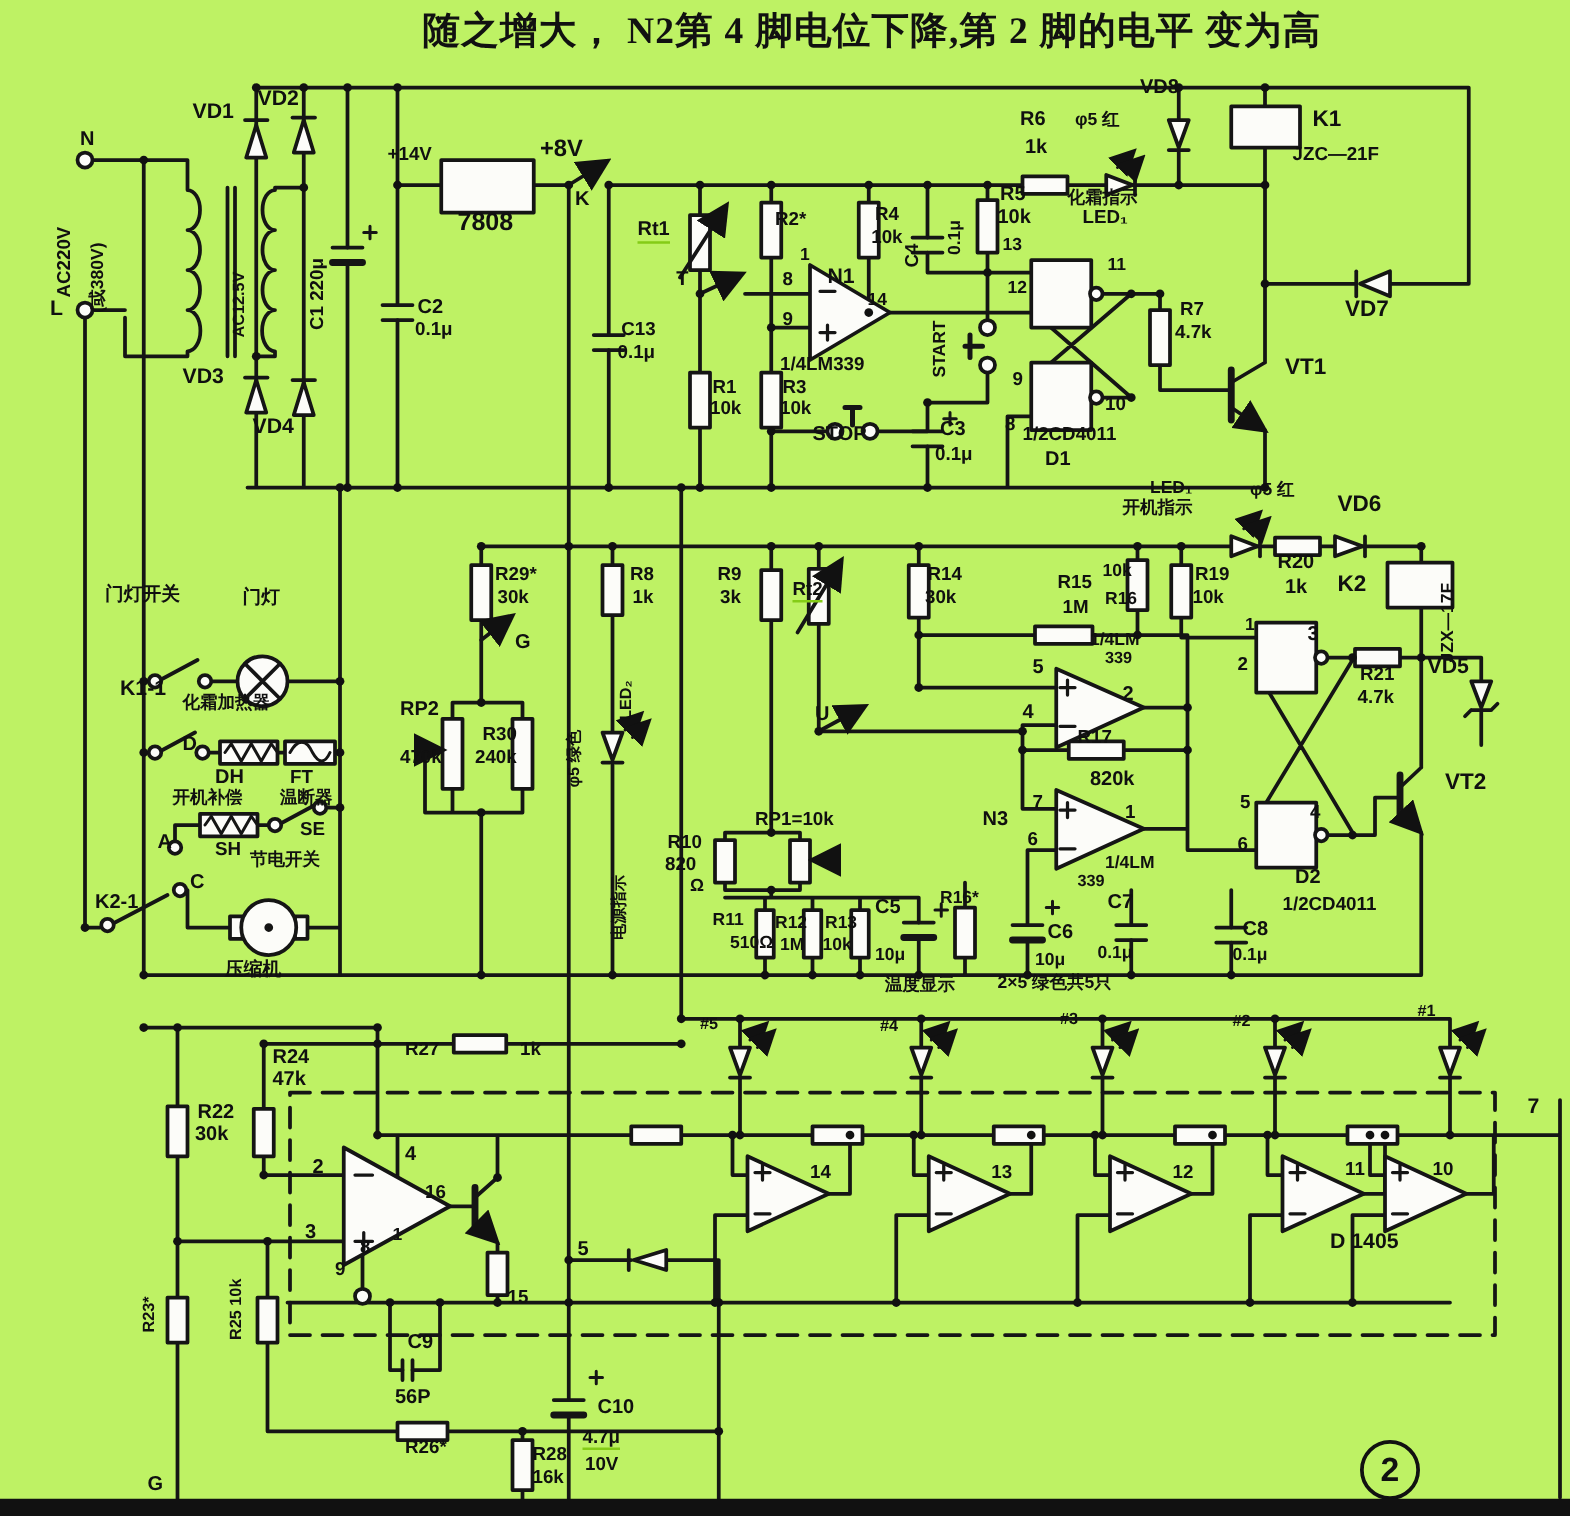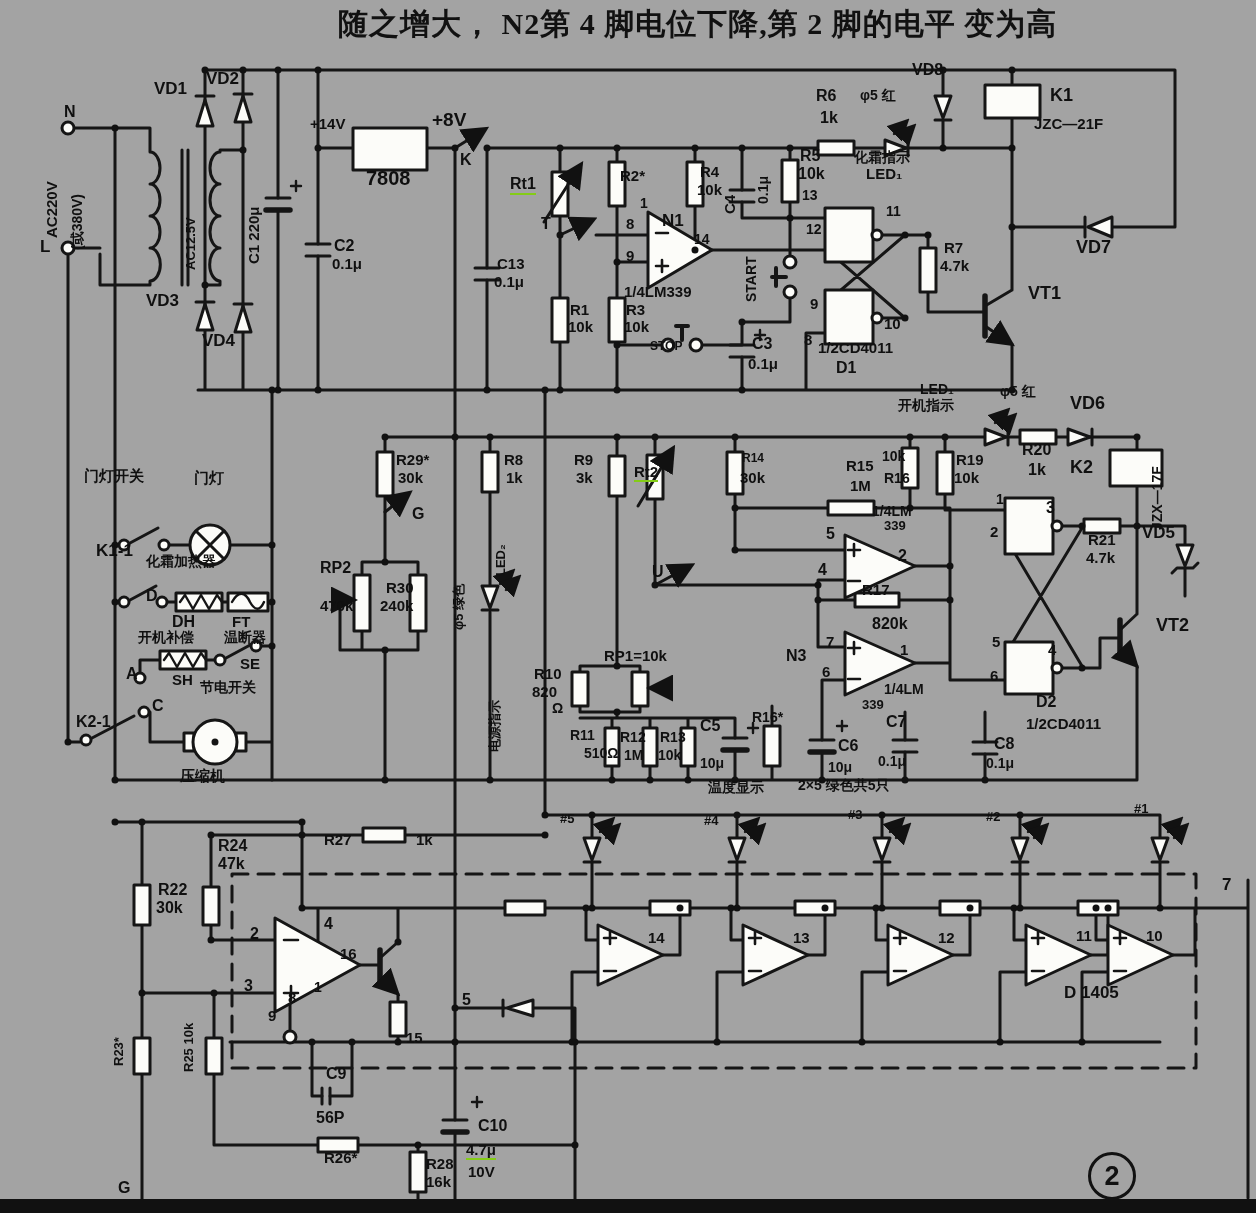--- a/index.html
+++ b/index.html
@@ -1,16 +1,16 @@
 <!DOCTYPE html>
 <html><head>
 <meta charset="utf-8">
 <style>
   html,body{margin:0;padding:0;background:#e8e8e4;}
-  #stage{position:relative;width:1256px;height:1213px;background:#a3a3a3;overflow:hidden;
+  #stage{position:relative;width:1256px;height:1213px;background:#bef264;overflow:hidden;
          font-family:"Liberation Sans",sans-serif;color:#111;}
   #title{position:absolute;left:338px;top:4px;width:920px;font-size:30px;font-weight:700;
          letter-spacing:1px;white-space:nowrap;font-family:"Liberation Serif","DejaVu Serif",serif;}
   .lbl{position:absolute;font-weight:700;line-height:1;white-space:nowrap;color:#101010;}
   .lbl.u{border-bottom:2px solid #84cc16;padding-bottom:1px;}
   .lbl.v{transform:rotate(-90deg);transform-origin:0 0;}
   #badge{position:absolute;left:1088px;top:1152px;width:42px;height:42px;border:3.5px solid #111;
          border-radius:50%;text-align:center;line-height:42px;font-size:27px;font-weight:700;}
   svg{position:absolute;left:0;top:0;}
   #botbar{position:absolute;left:0;top:1199px;width:1256px;height:14px;background:#111;}
@@ -456,21 +456,21 @@
       <span class="lbl" style="left: 640px; top: 196px; font-size: 14px;">1</span>
       <span class="lbl" style="left: 626px; top: 302px; font-size: 15px;">R3</span>
       <span class="lbl" style="left: 624px; top: 319px; font-size: 15px;">10k</span>
       <span class="lbl" style="left: 700px; top: 164px; font-size: 15px;">R4</span>
       <span class="lbl" style="left: 697px; top: 182px; font-size: 15px;">10k</span>
       <span class="lbl" style="left: 662px; top: 212px; font-size: 17px;">N1</span>
       <span class="lbl" style="left: 626px; top: 216px; font-size: 15px;">8</span>
       <span class="lbl" style="left: 626px; top: 248px; font-size: 15px;">9</span>
       <span class="lbl" style="left: 694px; top: 232px; font-size: 14px;">14</span>
       <span class="lbl" style="left: 624px; top: 284px; font-size: 15px;">1/4LM339</span>
-      <span class="lbl" style="left: 650px; top: 340px; font-size: 12px;">STOP</span>
+      <span class="lbl" style="left: 650px; top: 340px; font-size: 16px;">STOP</span>
       <span class="lbl" style="left: 752px; top: 336px; font-size: 16px;">C3</span>
       <span class="lbl" style="left: 748px; top: 356px; font-size: 15px;">0.1μ</span>
       <span class="lbl v" style="left: 722px; top: 214px; font-size: 15px;">C4</span>
       <span class="lbl v" style="left: 756px; top: 204px; font-size: 14px;">0.1μ</span>
       <span class="lbl v" style="left: 744px; top: 302px; font-size: 14px;">START</span>
       <span class="lbl" style="left: 800px; top: 148px; font-size: 16px;">R5</span>
       <span class="lbl" style="left: 798px; top: 166px; font-size: 16px;">10k</span>
       <span class="lbl" style="left: 802px; top: 188px; font-size: 14px;">13</span>
       <span class="lbl" style="left: 806px; top: 222px; font-size: 14px;">12</span>
       <span class="lbl" style="left: 886px; top: 204px; font-size: 14px;">11</span>
@@ -515,21 +515,21 @@
       <span class="lbl" style="left: 380px; top: 598px; font-size: 15px;">240k</span>
       <span class="lbl" style="left: 320px; top: 598px; font-size: 15px;">470k</span>
       <span class="lbl v" style="left: 452px; top: 630px; font-size: 13px;">φ5 绿色</span>
       <span class="lbl v" style="left: 494px; top: 576px; font-size: 13px;">LED₂</span>
       <span class="lbl v" style="left: 488px; top: 752px; font-size: 13px;">电源指示</span>
       <span class="lbl" style="left: 504px; top: 452px; font-size: 15px;">R8</span>
       <span class="lbl" style="left: 506px; top: 470px; font-size: 15px;">1k</span>
       <span class="lbl" style="left: 574px; top: 452px; font-size: 15px;">R9</span>
       <span class="lbl" style="left: 576px; top: 470px; font-size: 15px;">3k</span>
       <span class="lbl u" style="left: 634px; top: 464px; font-size: 15px;">Rt2</span>
-      <span class="lbl" style="left: 742px; top: 452px; font-size: 12px;">R14</span>
+      <span class="lbl" style="left: 742px; top: 452px; font-size: 15px;">R14</span>
       <span class="lbl" style="left: 740px; top: 470px; font-size: 15px;">30k</span>
       <span class="lbl" style="left: 846px; top: 458px; font-size: 15px;">R15</span>
       <span class="lbl" style="left: 850px; top: 478px; font-size: 15px;">1M</span>
       <span class="lbl" style="left: 884px; top: 432px; font-size: 14px; margin-top: 39px;">R16</span>
       <span class="lbl" style="left: 882px; top: 449px; font-size: 14px;">10k</span>
       <span class="lbl" style="left: 956px; top: 452px; font-size: 15px;">R19</span>
       <span class="lbl" style="left: 954px; top: 470px; font-size: 15px;">10k</span>
       <span class="lbl" style="left: 920px; top: 382px; font-size: 14px;">LED₁</span>
       <span class="lbl" style="left: 898px; top: 398px; font-size: 14px;">开机指示</span>
       <span class="lbl" style="left: 1000px; top: 384px; font-size: 14px;">φ5 红</span>

